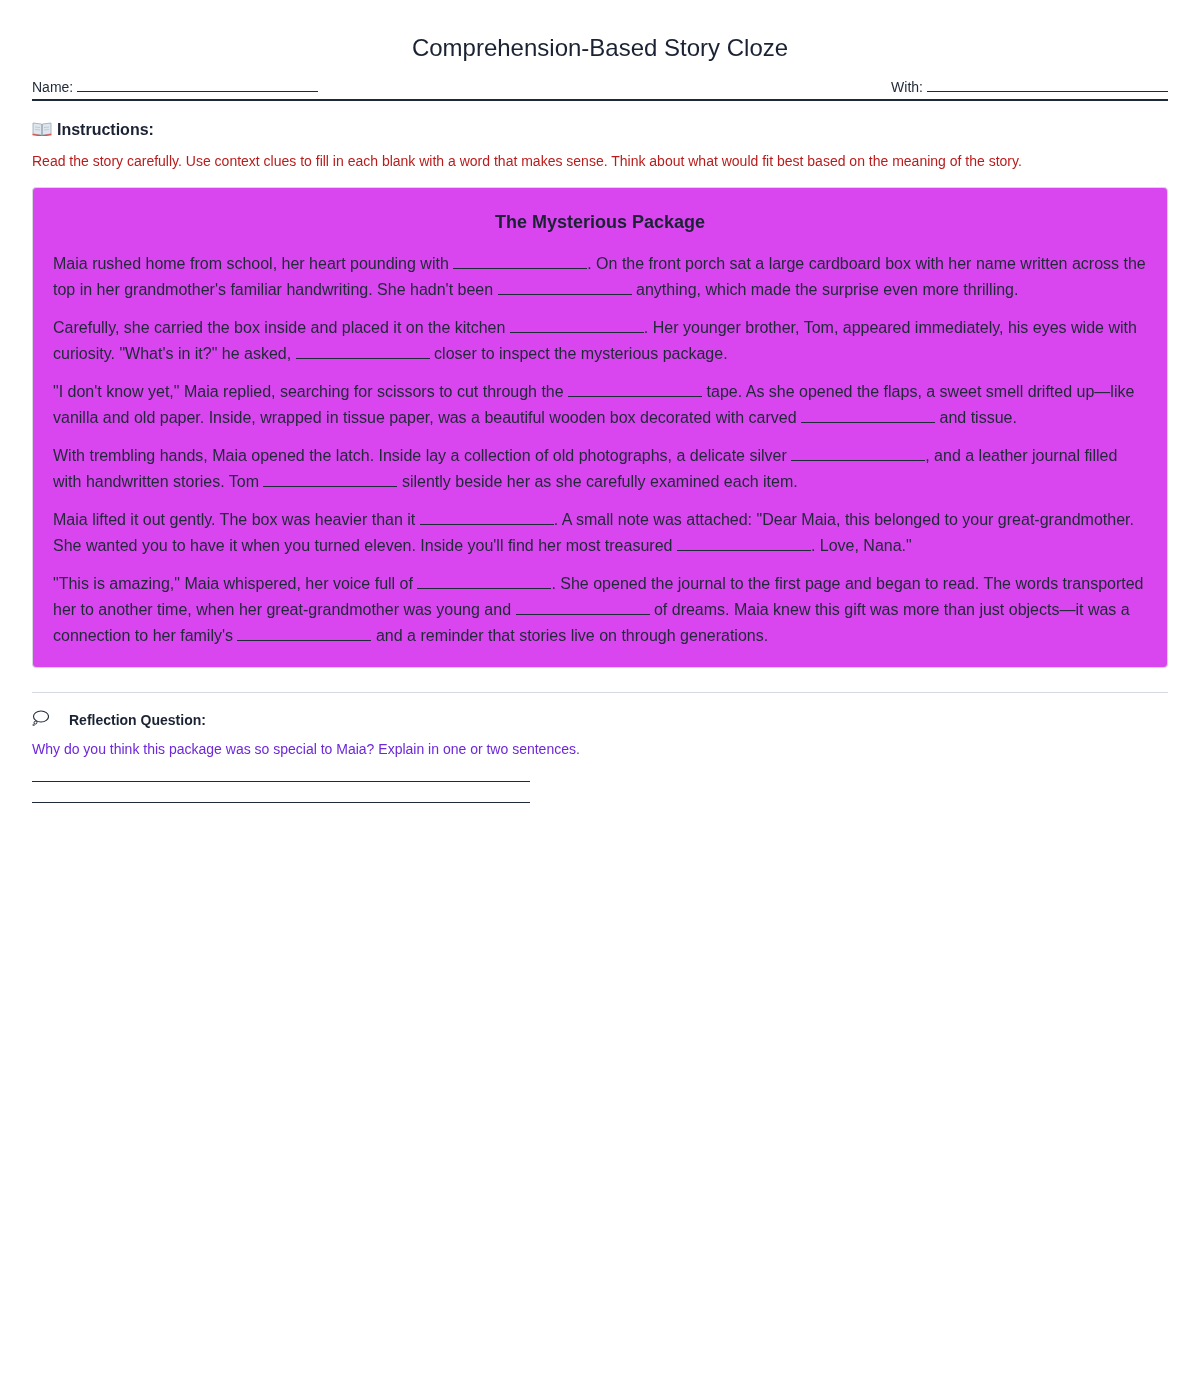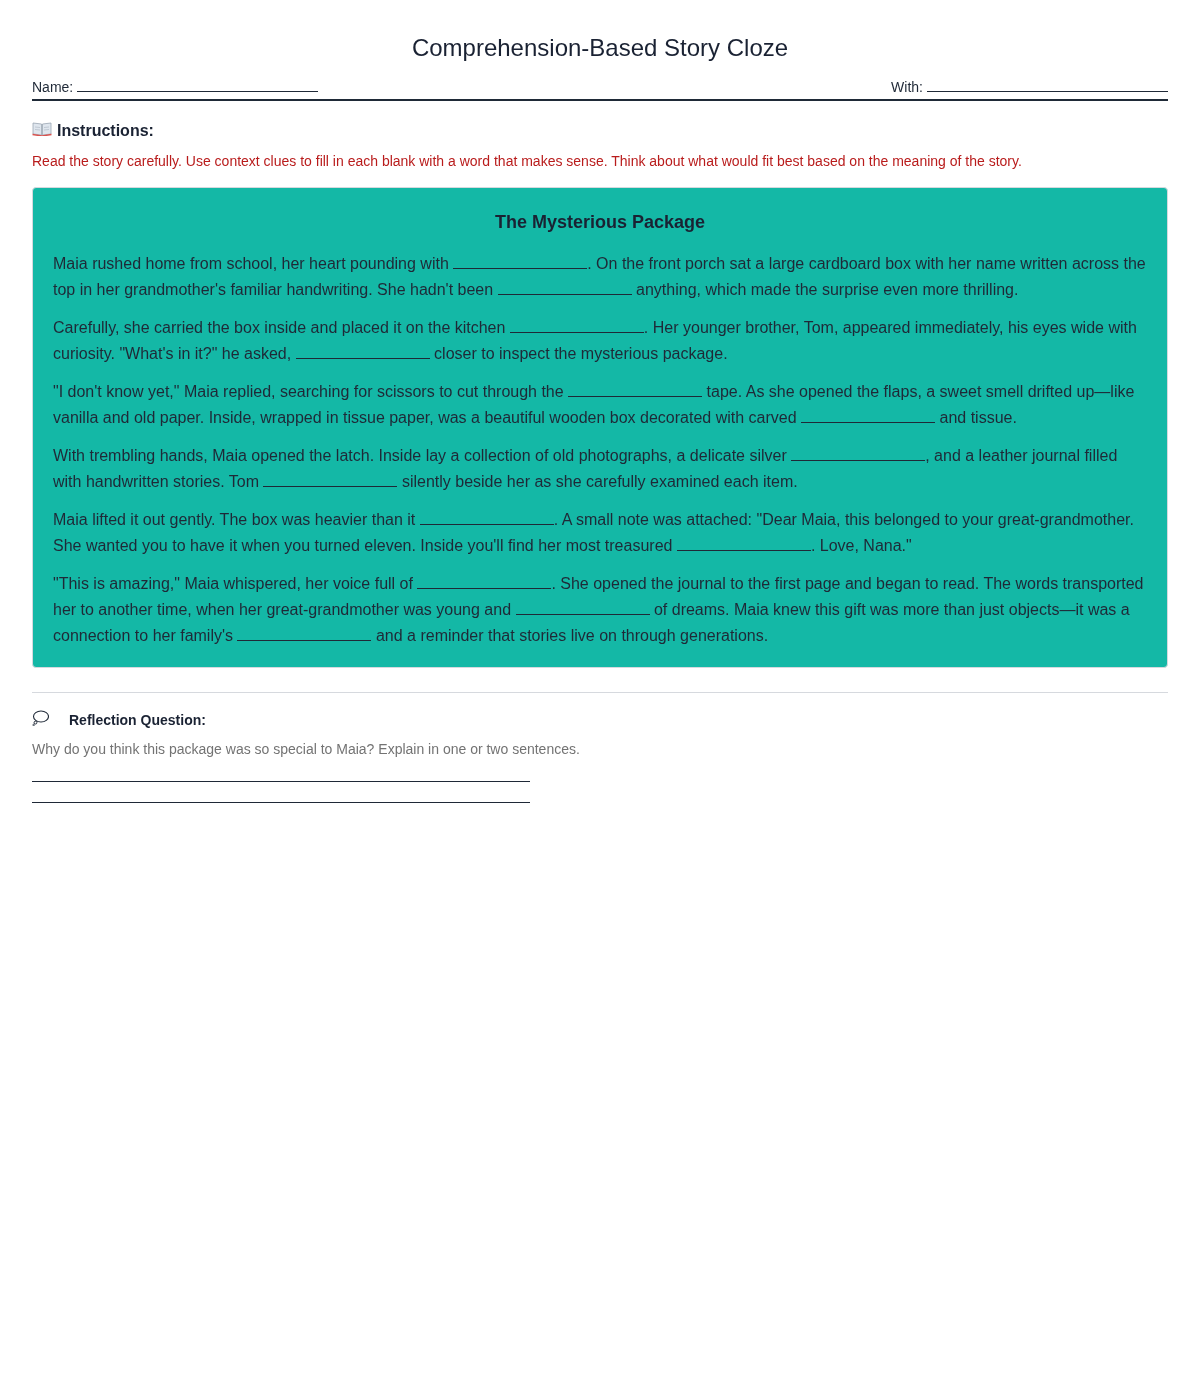--- a/index.html
+++ b/index.html
@@ -45,32 +45,32 @@
       margin-left: 4px;
       vertical-align: baseline;
     }
     .instructions-head {
       margin-top: 19px;
       font-size: 16px;
       font-weight: bold;
       color: #1a2233;
       line-height: 20px;
       display: flex;
-      align-items: center;
+      align-items: flex-start;
       gap: 5px;
     }
     .instructions-text {
       margin-top: 11px;
       font-size: 14px;
       line-height: 18px;
       color: #b91c1c;
     }
     .story-box {
       margin-top: 17px;
-      background: #14b8a6;
+      background: #d946ef;
       border: 1px solid #d6d9de;
       border-radius: 4px;
       padding: 20px 20px 18px 20px;
     }
     .story-title {
       text-align: center;
       font-size: 18px;
       font-weight: bold;
       color: #1a2233;
       margin: 0 0 15px 0;
@@ -105,21 +105,21 @@
       color: #1a2233;
       display: flex;
       align-items: center;
       gap: 20px;
       line-height: 18px;
     }
     .reflection-text {
       margin-top: 10px;
       font-size: 14px;
       line-height: 18px;
-      color: #737373;
+      color: #6d28d9;
     }
     .answer-line {
       width: 498px;
       border-bottom: 1px solid #1f2937;
       height: 20px;
     }
     .answer-line.first {
       margin-top: 3px;
     }
     .icon {

